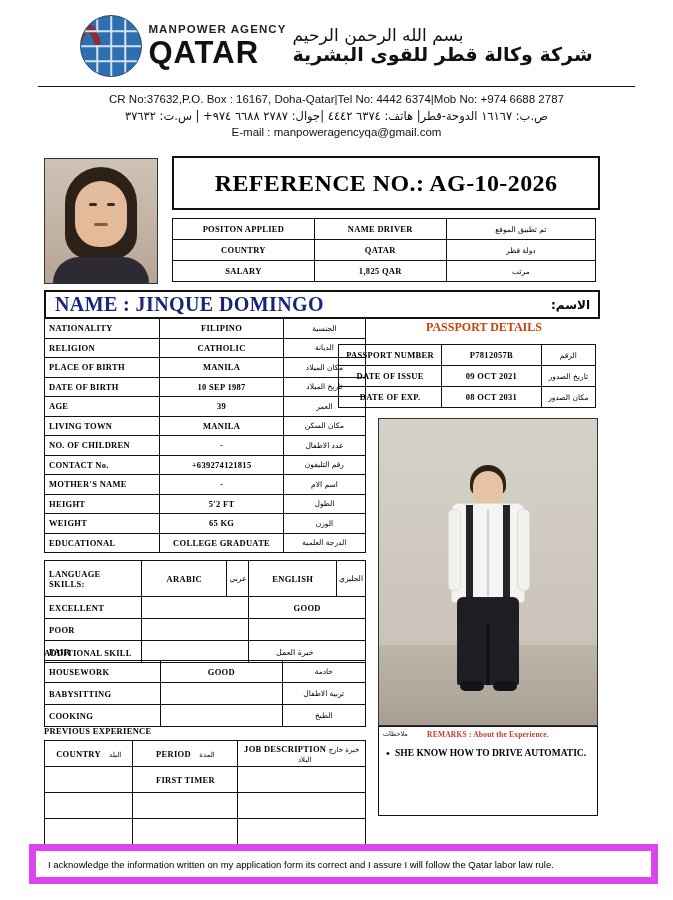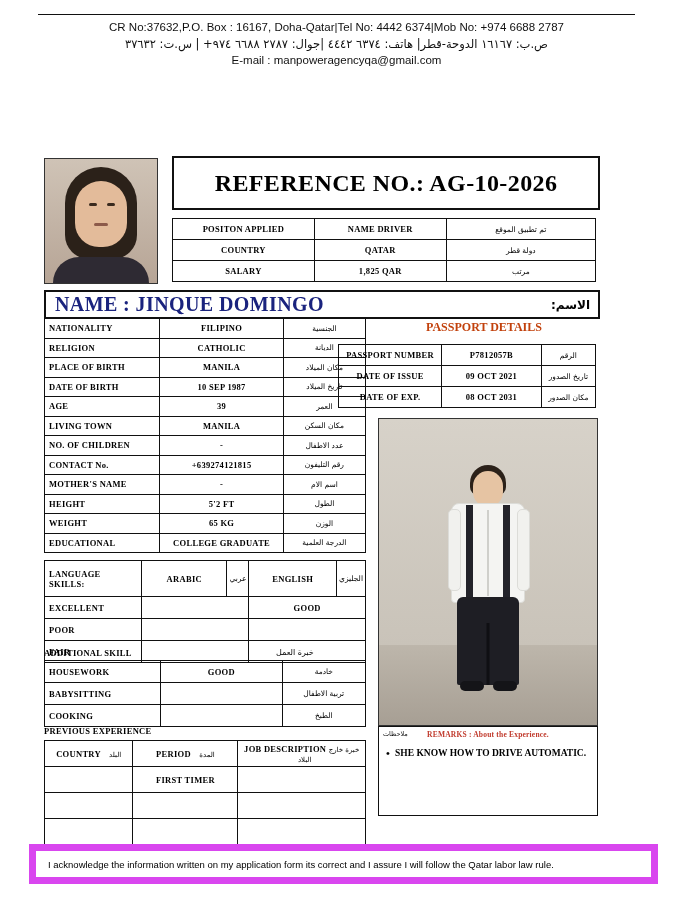--- a/index.html
+++ b/index.html
@@ -169,20 +169,36 @@
     display:flex;align-items:center;
   }
   .ack span{font-family:"Liberation Sans",sans-serif;font-size:9.5px;padding-left:12px;}
 </style>
 </head>
 <body>
 
 <div class="page">
 
   <div class="header">
+    <div class="logo-row">
+      <div class="globe">
+        <svg class="globe-fig" viewBox="0 0 34 44">
+          <circle cx="17" cy="7" r="5.5" fill="#8e2b2b"></circle>
+          <path d="M17 13 C9 16 6 24 4 34 L10 36 C12 28 14 24 17 22 C20 24 22 28 24 36 L30 34 C28 24 25 16 17 13 Z" fill="#8e2b2b"></path>
+        </svg>
+      </div>
+      <div class="brand">
+        <div class="b1">MANPOWER AGENCY</div>
+        <div class="b2">QATAR</div>
+      </div>
+      <div class="ar-head">
+        <div class="ar-calli">بسم الله الرحمن الرحيم</div>
+        <div class="ar-name">شركة وكالة قطر للقوى البشرية</div>
+      </div>
+    </div>
     <div class="hr-line"></div>
     <div class="contact">
       <div>CR No:37632,P.O. Box : 16167, Doha-Qatar|Tel No: 4442 6374|Mob No: +974 6688 2787</div>
       <div class="ar">ص.ب: ١٦١٦٧ الدوحة-قطر| هاتف: ٦٣٧٤ ٤٤٤٢ |جوال: ٢٧٨٧ ٦٦٨٨ ٩٧٤+ | س.ت: ٣٧٦٣٢</div>
       <div class="em">E-mail : manpoweragencyqa@gmail.com</div>
     </div>
   </div>
 
   <div class="facephoto">
     <div class="bg"></div>

